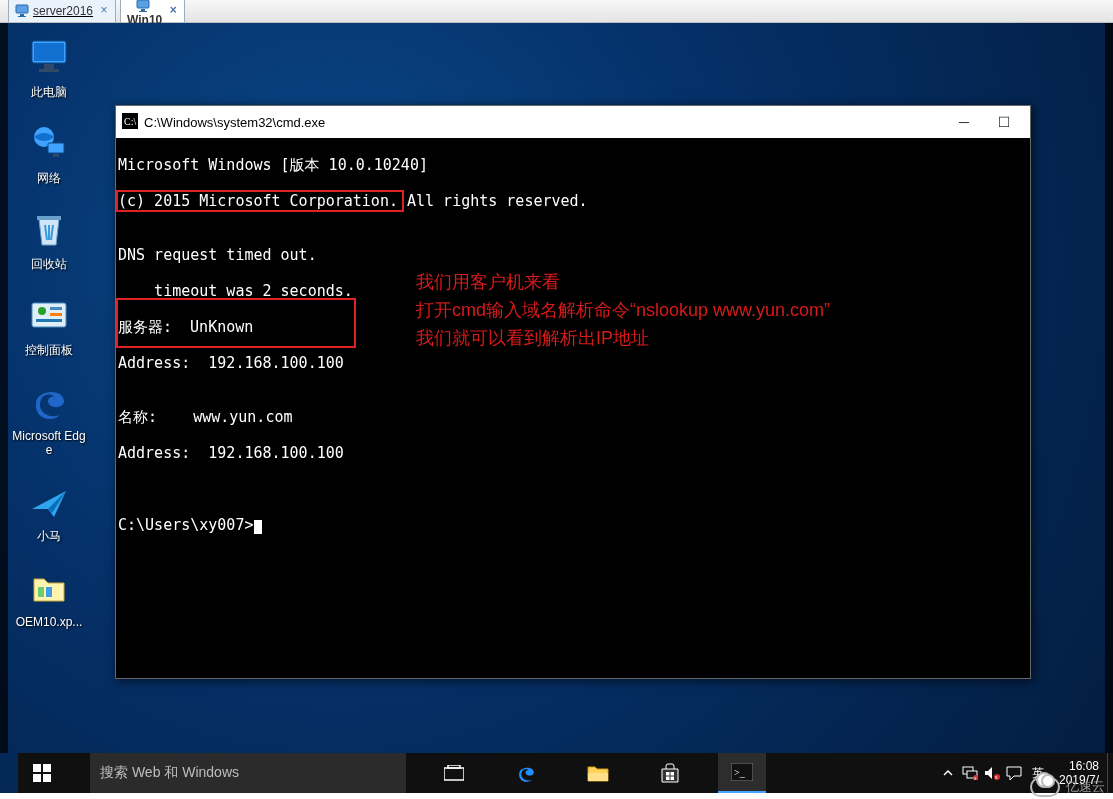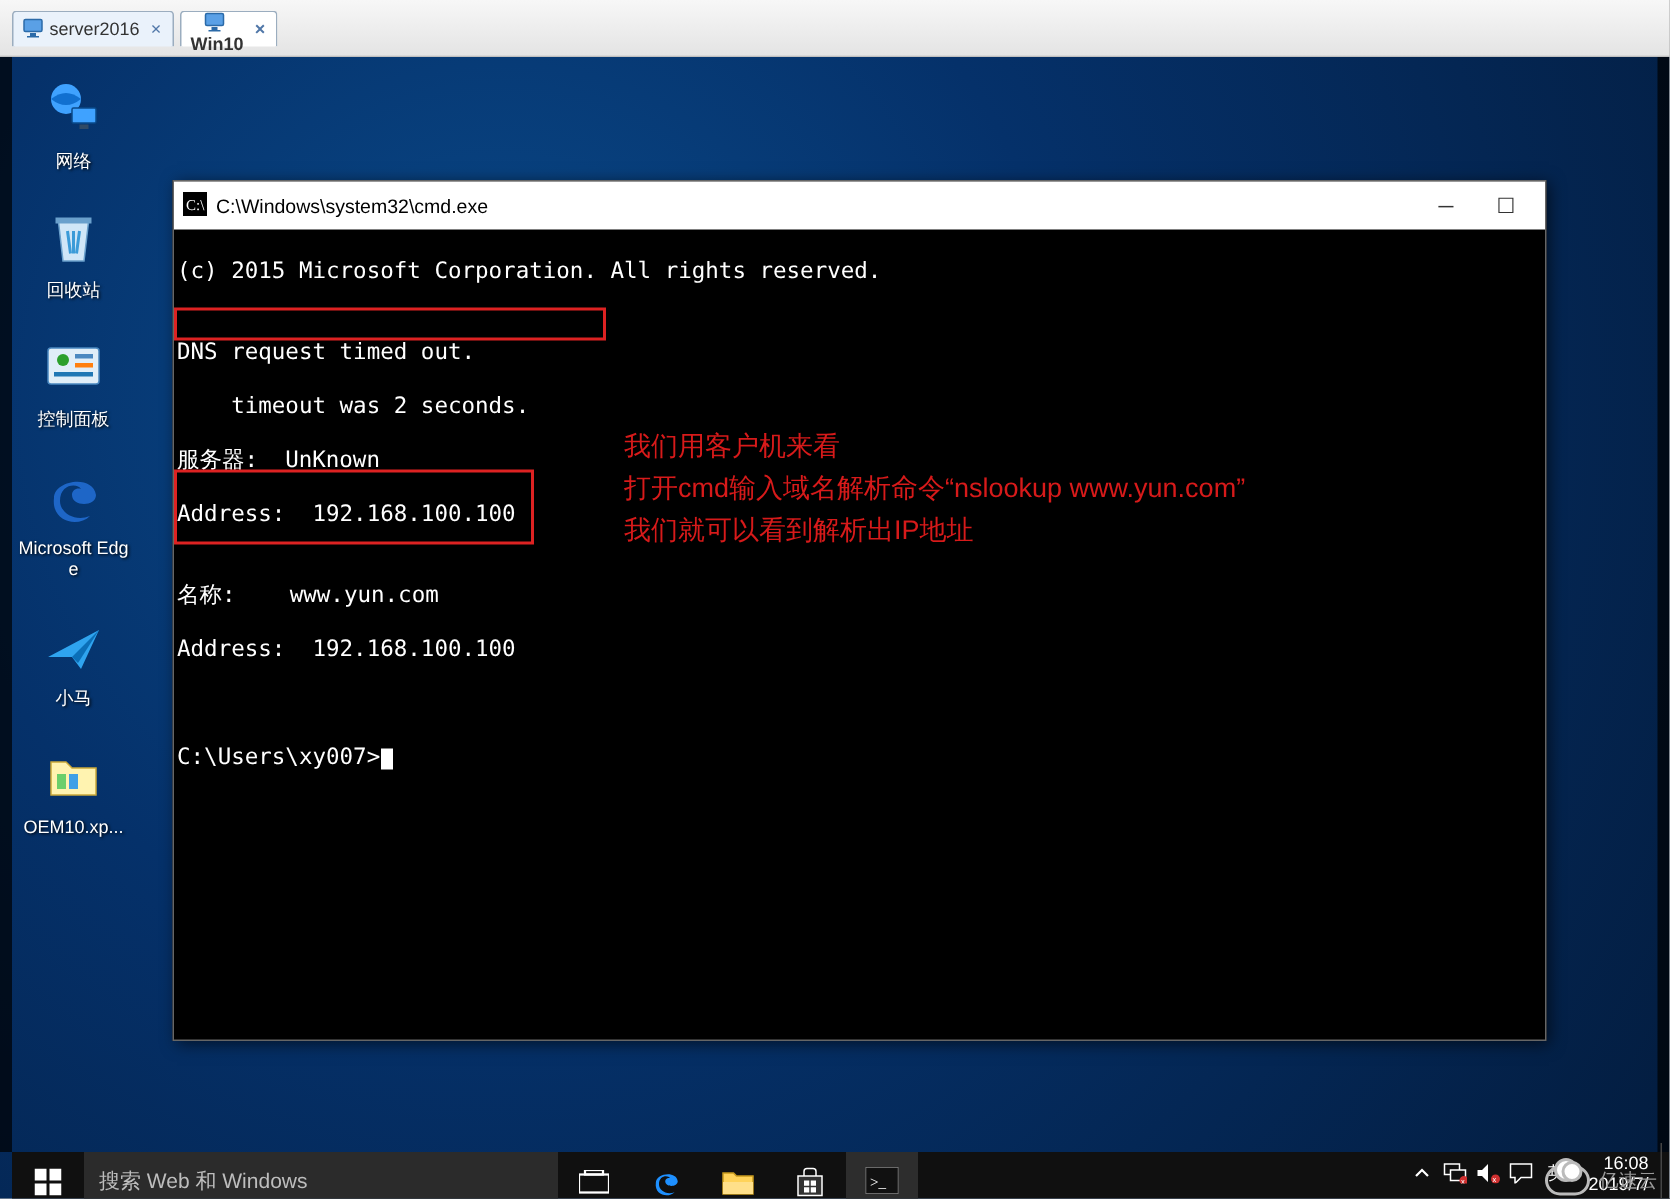--- a/index.html
+++ b/index.html
@@ -1,38 +1,38 @@
 <!DOCTYPE html>
 <html><head>
 <meta charset="utf-8">
 <style>
   * { margin:0; padding:0; box-sizing:border-box; }
   html,body { width:1113px; height:799px; font-family:"Microsoft YaHei","Segoe UI",Arial,sans-serif; overflow:hidden; background:#fff; }
-  .vm-tabbar { height:38px; background:linear-gradient(#f7f7f7,#e4e4e4); border-bottom:1px solid #c0c0c0; display:flex; align-items:center; padding-left:8px; }
+  .vm-tabbar { height:23px; background:linear-gradient(#f7f7f7,#e4e4e4); border-bottom:1px solid #c0c0c0; display:flex; align-items:flex-end; padding-left:8px;text-decoration:underline; }
   .vm-tab { position:relative; height:24px; margin-right:4px; padding:0 22px 0 6px; border:1px solid #9badbf; border-bottom:none; border-radius:3px 3px 0 0; display:flex; align-items:center; font-size:12px; background:#eaf2fb; color:#333; cursor:pointer; }
   .vm-tab.active { background:#fff; font-weight:bold;flex-direction:column; }
   .vm-tab .x { position:absolute; right:4px; top:4px; width:14px; height:14px; color:#5077a8; font-size:12px; line-height:14px; text-align:center; }
   .vm-tab .vmico { width:14px; height:14px; margin-right:4px; }
   .vmico svg{display:block;}
   .desktop { position:relative; width:1113px; height:770px; background:radial-gradient(circle at 30% 30%, #0a4a8a 0%, #05316a 40%, #031c3e 100%); overflow:hidden; }
   .side-shade-left,.side-shade-right{position:absolute;top:0;bottom:40px;width:8px;background:rgba(0,0,0,.7);} .side-shade-left{left:0;} .side-shade-right{right:0;}
   .icons { position:absolute; top:12px; left:10px; display:flex; flex-direction:column; gap:22px; }
   .dicon { width:78px; display:flex; flex-direction:column; align-items:center; color:#fff; font-size:12px; text-shadow:1px 1px 2px #000; cursor:pointer; }
   .dicon .bx { width:46px; height:46px; display:flex; align-items:center; justify-content:center; }
   .dicon .lbl { margin-top:4px; text-align:center; max-width:78px; word-break:break-all; line-height:14px; }
   .cmdwin { position:absolute; top:82px; left:115px; width:916px; height:574px; background:#000; border:1px solid #666; box-shadow:2px 2px 10px rgba(0,0,0,.6); }
   .cmdtitle { height:32px; background:#fff; display:flex; align-items:center; padding:0 6px; color:#000; font-size:13px; }
   .cmdtitle .left { display:flex; align-items:center; flex:1; gap:6px; }
   .cmdctrl { width:40px; height:32px; display:flex; align-items:center; justify-content:center; color:#333; font-size:14px; cursor:pointer; }
   .cmdbody { padding:0; font-family:"NSimSun",SimSun,Consolas,monospace; font-size:15px; line-height:18px; color:#fff; white-space:pre; position:relative; }
   .cmdbody .line{padding-left:2px;}
   .redbox { position:absolute; border:2px solid #dd2222; pointer-events:none;}
   .anno { position:absolute; color:#d71a1a; font-size:18px; font-weight:400; font-family:"Microsoft YaHei",sans-serif; white-space:nowrap; line-height:28px; text-shadow:0 0 1px rgba(0,0,0,.4);}
   .cursor { display:inline-block; width:8px; height:14px; background:#fff; vertical-align:text-bottom; margin-left:1px; }
-  .taskbar { position:absolute; left:8px; right:0; bottom:0; height:40px; background:#101010; display:flex; align-items:flex-start; color:#fff; }
+  .taskbar { position:absolute; left:18px; right:0; bottom:0; height:40px; background:#101010; display:flex; align-items:center; color:#fff;gap:24px; }
   .start { width:48px; height:40px; display:flex; align-items:center; justify-content:center; cursor:pointer; }
   .searchbox { width:316px; height:40px; background:#2b2b2b; display:flex; align-items:center; padding:0 10px; color:#bdbdbd; font-size:14px; cursor:text; }
   .tbtn { width:48px; height:40px; display:flex; align-items:center; justify-content:center; cursor:pointer; }
   .tbtn.active{background:#2d2d2d;border-bottom:2px solid #4aa3ff;}
   .tray { margin-left:auto; display:flex; align-items:center; height:28px; }
   .trayicon { width:22px; height:40px; display:flex; align-items:center; justify-content:center; font-size:12px; color:#fff; cursor:pointer; }
   .clock { padding:0 8px; font-size:12px; line-height:14px; text-align:right; cursor:pointer; }
   .showdesk { width:6px; height:40px; border-left:1px solid #444; cursor:pointer; }
   .watermark { position:absolute; right:8px; bottom:2px; display:flex; align-items:center; gap:6px; color:#999; font-size:13px; }
   .watermark .cloud{width:30px;height:20px;border:2px solid #bbb;border-radius:12px;position:relative;}
@@ -68,20 +68,31 @@
 </div>
 
 <div class="desktop">
   <div class="side-shade-left"></div>
   <div class="side-shade-right"></div>
 
   <div class="icons">
     <div class="dicon">
       <span class="bx">
         <svg width="46" height="46" viewBox="0 0 46 46">
+            <rect x="6" y="6" width="34" height="22" rx="2" fill="#3fa2ff" stroke="#0a4a8a" stroke-width="1"></rect>
+            <rect x="8" y="8" width="30" height="18" fill="#1170d0"></rect>
+            <rect x="18" y="29" width="10" height="5" fill="#304a66"></rect>
+            <rect x="13" y="34" width="20" height="3" fill="#304a66"></rect>
+          </svg>
+      </span>
+      <span class="lbl">此电脑</span>
+    </div>
+    <div class="dicon">
+      <span class="bx">
+        <svg width="46" height="46" viewBox="0 0 46 46">
             <circle cx="18" cy="16" r="10" fill="#3fa2ff"></circle>
             <path d="M8 16 Q18 8 28 16 Q18 24 8 16" fill="#1170d0"></path>
             <rect x="22" y="22" width="16" height="10" rx="1" fill="#3fa2ff" stroke="#0a4a8a"></rect>
             <rect x="27" y="33" width="6" height="3" fill="#304a66"></rect>
           </svg>
       </span>
       <span class="lbl">网络</span>
     </div>
     <div class="dicon">
       <span class="bx">
@@ -142,20 +153,21 @@
               <rect width="16" height="16" fill="#000"></rect>
               <text x="2" y="12" font-size="10" fill="#fff" font-family="Consolas">C:\</text>
             </svg>
         </span>
         <span>C:\Windows\system32\cmd.exe</span>
       </div>
       <div class="cmdctrl">─</div>
       <div class="cmdctrl">☐</div>
     </div>
     <div class="cmdbody">
+<div class="line">Microsoft Windows [版本 10.0.10240]</div>
 <div class="line">(c) 2015 Microsoft Corporation. All rights reserved.</div>
 <div class="line"></div>
 <div class="line">DNS request timed out.</div>
 <div class="line">    timeout was 2 seconds.</div>
 <div class="line">服务器:  UnKnown</div>
 <div class="line">Address:  192.168.100.100</div>
 <div class="line"></div>
 <div class="line">名称:    www.yun.com</div>
 <div class="line">Address:  192.168.100.100</div>
 <div class="line"></div>

